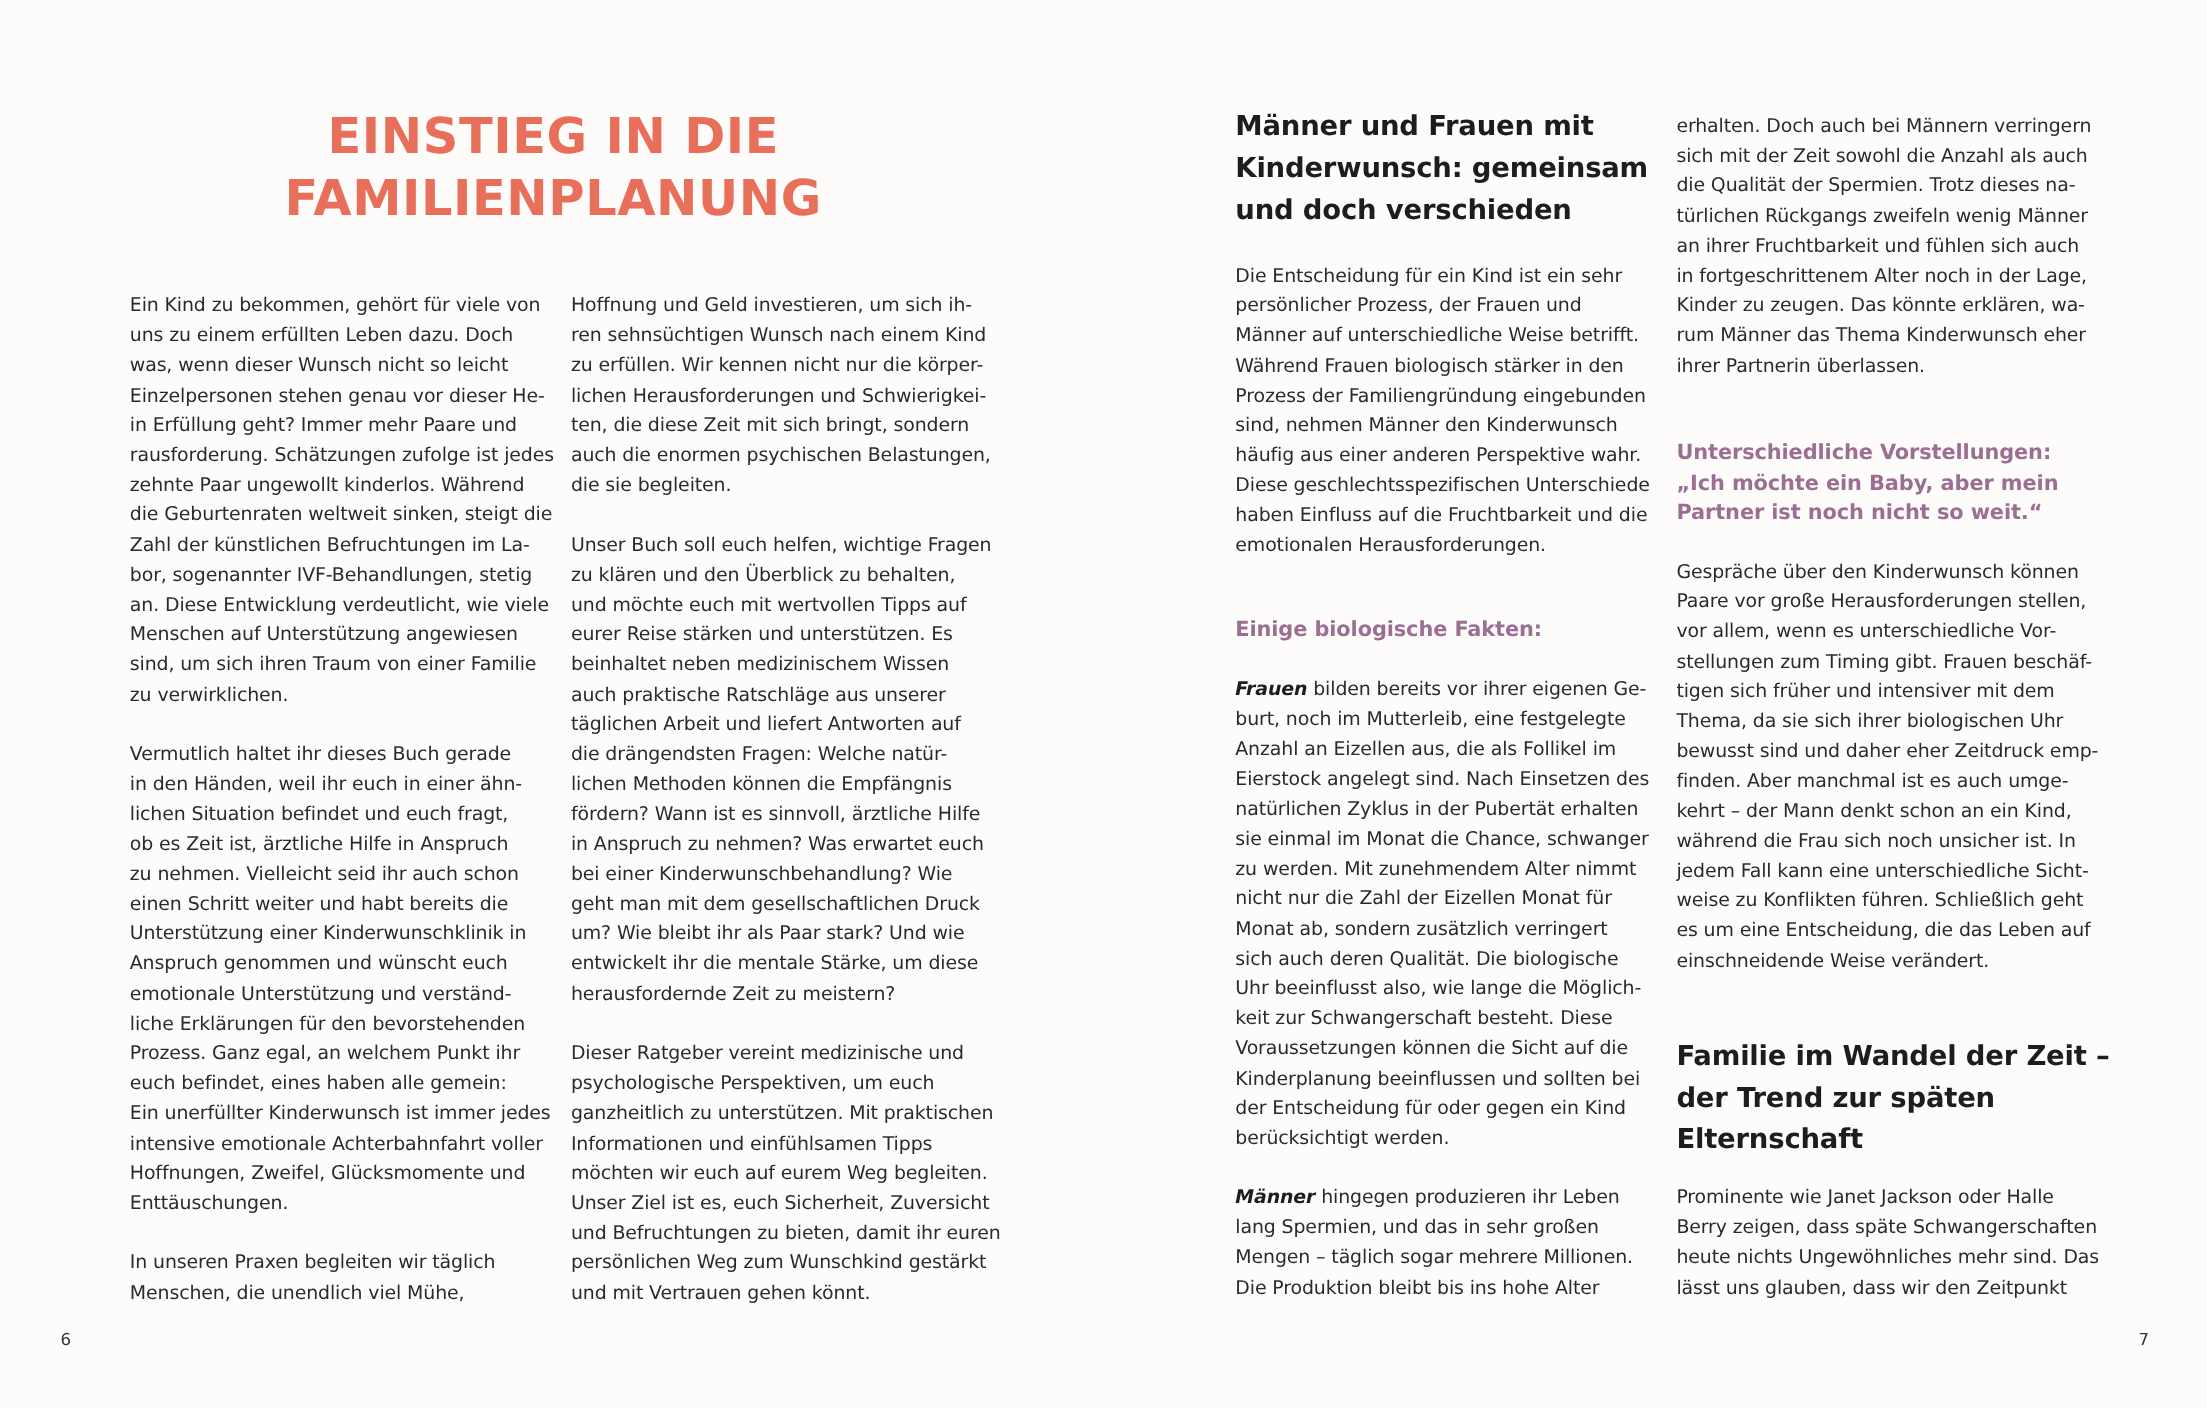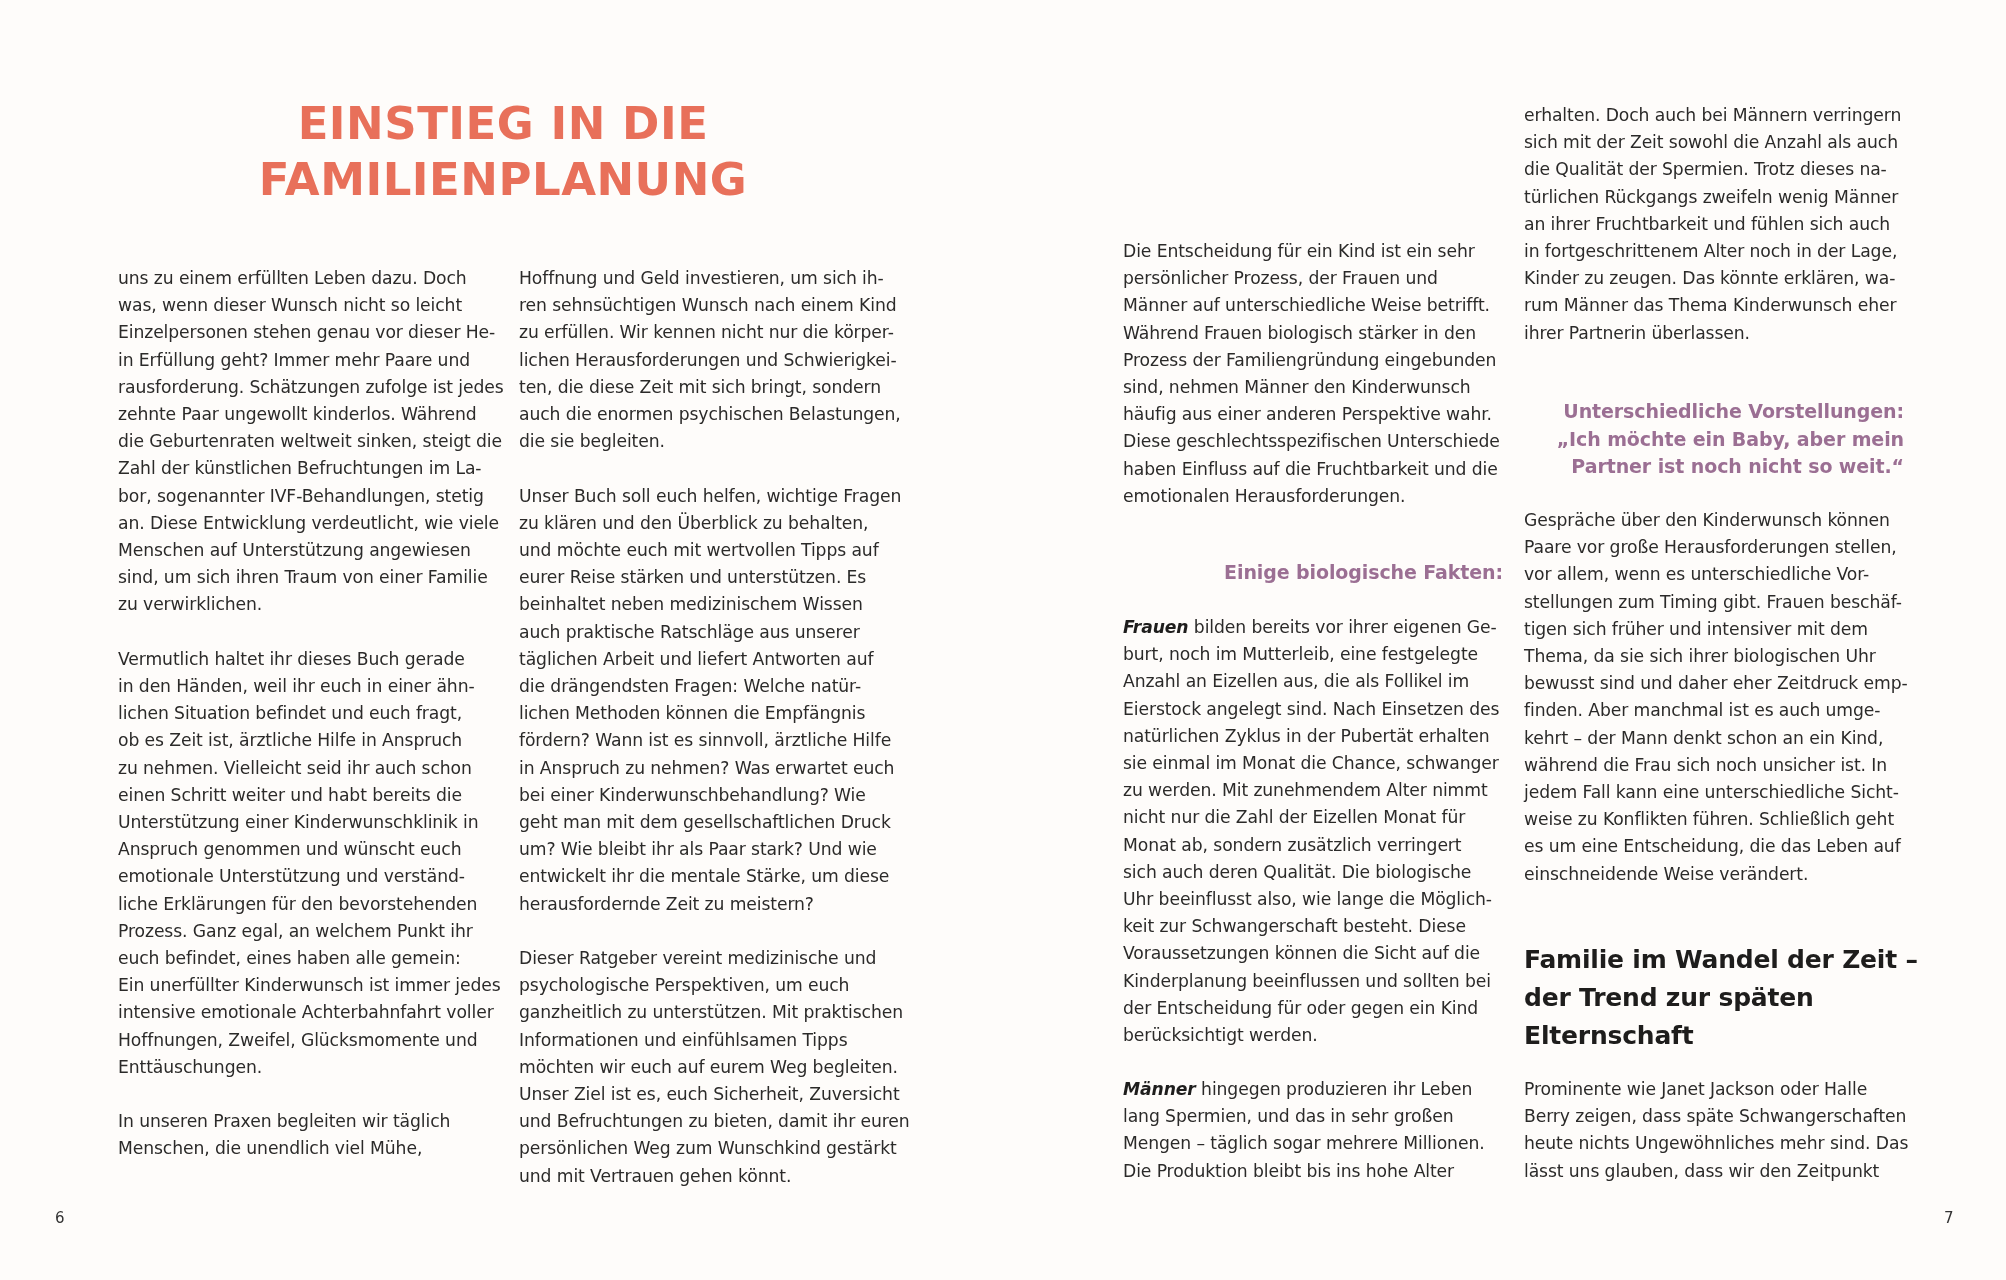--- a/index.html
+++ b/index.html
@@ -30,41 +30,42 @@
   .h-dark {
     font-weight: bold; color: #1e1d1c;
     font-size: 25px; line-height: 38px; letter-spacing: -0.2px;
   }
   .h-dark .ln { display: block; white-space: nowrap; }
 
   .h-purple {
     font-weight: bold; color: #9b6f93;
     font-size: 19px; line-height: 27.5px; letter-spacing: -0.1px;
   }
-  .h-purple .ln { display: block; white-space: nowrap; text-align: right; }
+  .h-purple .ln { display: block; white-space: nowrap; }
 
   .lead-word { font-weight: bold; font-style: italic; color: #1e1d1c; }
 
   .page-num {
     position: absolute; top: 1209px; font-size: 15px; color: #333;
   }
 </style>
 </head>
 <body>
 
 <div class="spread">
 
   <div class="page page-left">
     <h1 class="title" style="margin:0;">
       <span class="tl">EINSTIEG IN DIE</span>
       <span class="tl">FAMILIENPLANUNG</span>
     </h1>
 
     <div class="col body-block" id="lp-col1" style="left:118px; top:265px;">
         <div>
+          <span class="ln">Ein Kind zu bekommen, gehört für viele von</span>
           <span class="ln">uns zu einem erfüllten Leben dazu. Doch</span>
           <span class="ln">was, wenn dieser Wunsch nicht so leicht</span>
           <span class="ln">Einzelpersonen stehen genau vor dieser He-</span>
           <span class="ln">in Erfüllung geht? Immer mehr Paare und</span>
           <span class="ln">rausforderung. Schätzungen zufolge ist jedes</span>
           <span class="ln">zehnte Paar ungewollt kinderlos. Während</span>
           <span class="ln">die Geburtenraten weltweit sinken, steigt die</span>
           <span class="ln">Zahl der künstlichen Befruchtungen im La-</span>
           <span class="ln">bor, sogenannter IVF-Behandlungen, stetig</span>
           <span class="ln">an. Diese Entwicklung verdeutlicht, wie viele</span>
@@ -138,20 +139,27 @@
           <span class="ln">persönlichen Weg zum Wunschkind gestärkt</span>
           <span class="ln">und mit Vertrauen gehen könnt.</span>
         </div>
       </div>
 
     <div class="page-num" style="left:55px;">6</div>
   </div>
 
   <div class="page page-right">
 
+    <div class="col" style="left:120px; top:96px;">
+      <h2 class="h-dark" id="rp-h1" style="margin:0;">
+          <span class="ln">Männer und Frauen mit</span>
+          <span class="ln">Kinderwunsch: gemeinsam</span>
+          <span class="ln">und doch verschieden</span>
+        </h2>
+    </div>
     <div class="col body-block" id="rp-intro" style="left:120px; top:238px;">
         <span class="ln">Die Entscheidung für ein Kind ist ein sehr</span>
         <span class="ln">persönlicher Prozess, der Frauen und</span>
         <span class="ln">Männer auf unterschiedliche Weise betrifft.</span>
         <span class="ln">Während Frauen biologisch stärker in den</span>
         <span class="ln">Prozess der Familiengründung eingebunden</span>
         <span class="ln">sind, nehmen Männer den Kinderwunsch</span>
         <span class="ln">häufig aus einer anderen Perspektive wahr.</span>
         <span class="ln">Diese geschlechtsspezifischen Unterschiede</span>
         <span class="ln">haben Einfluss auf die Fruchtbarkeit und die</span>

